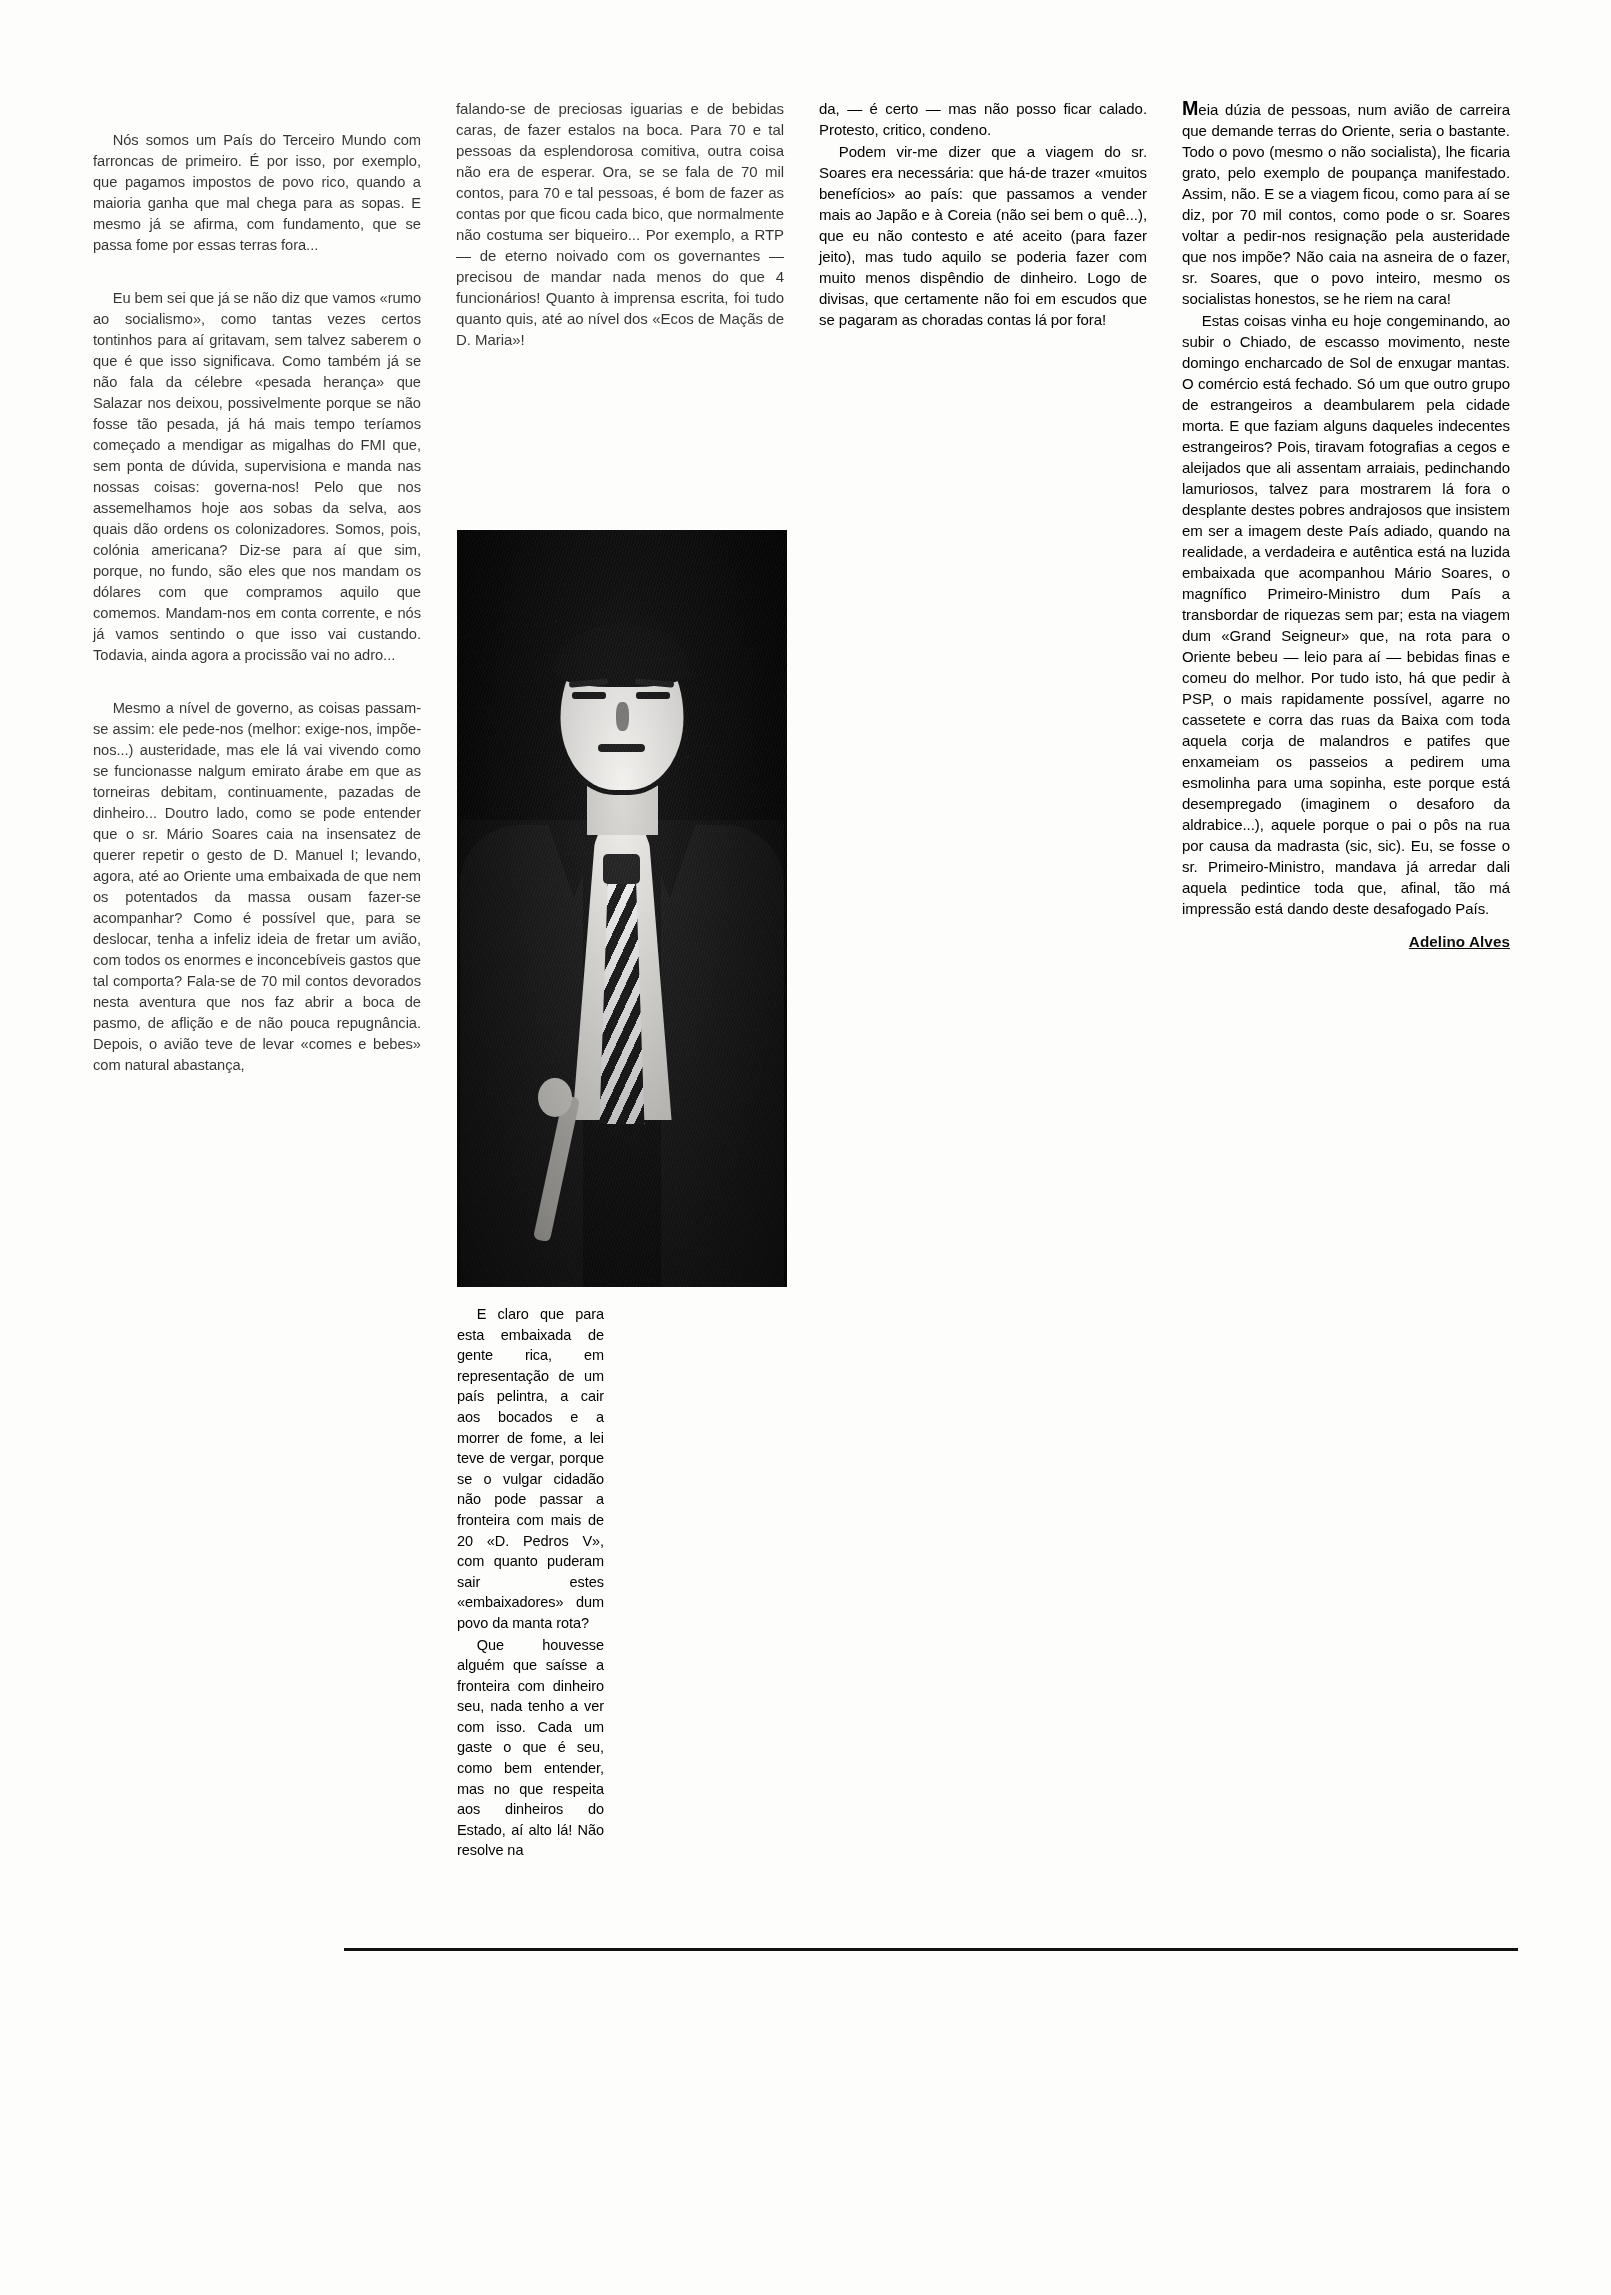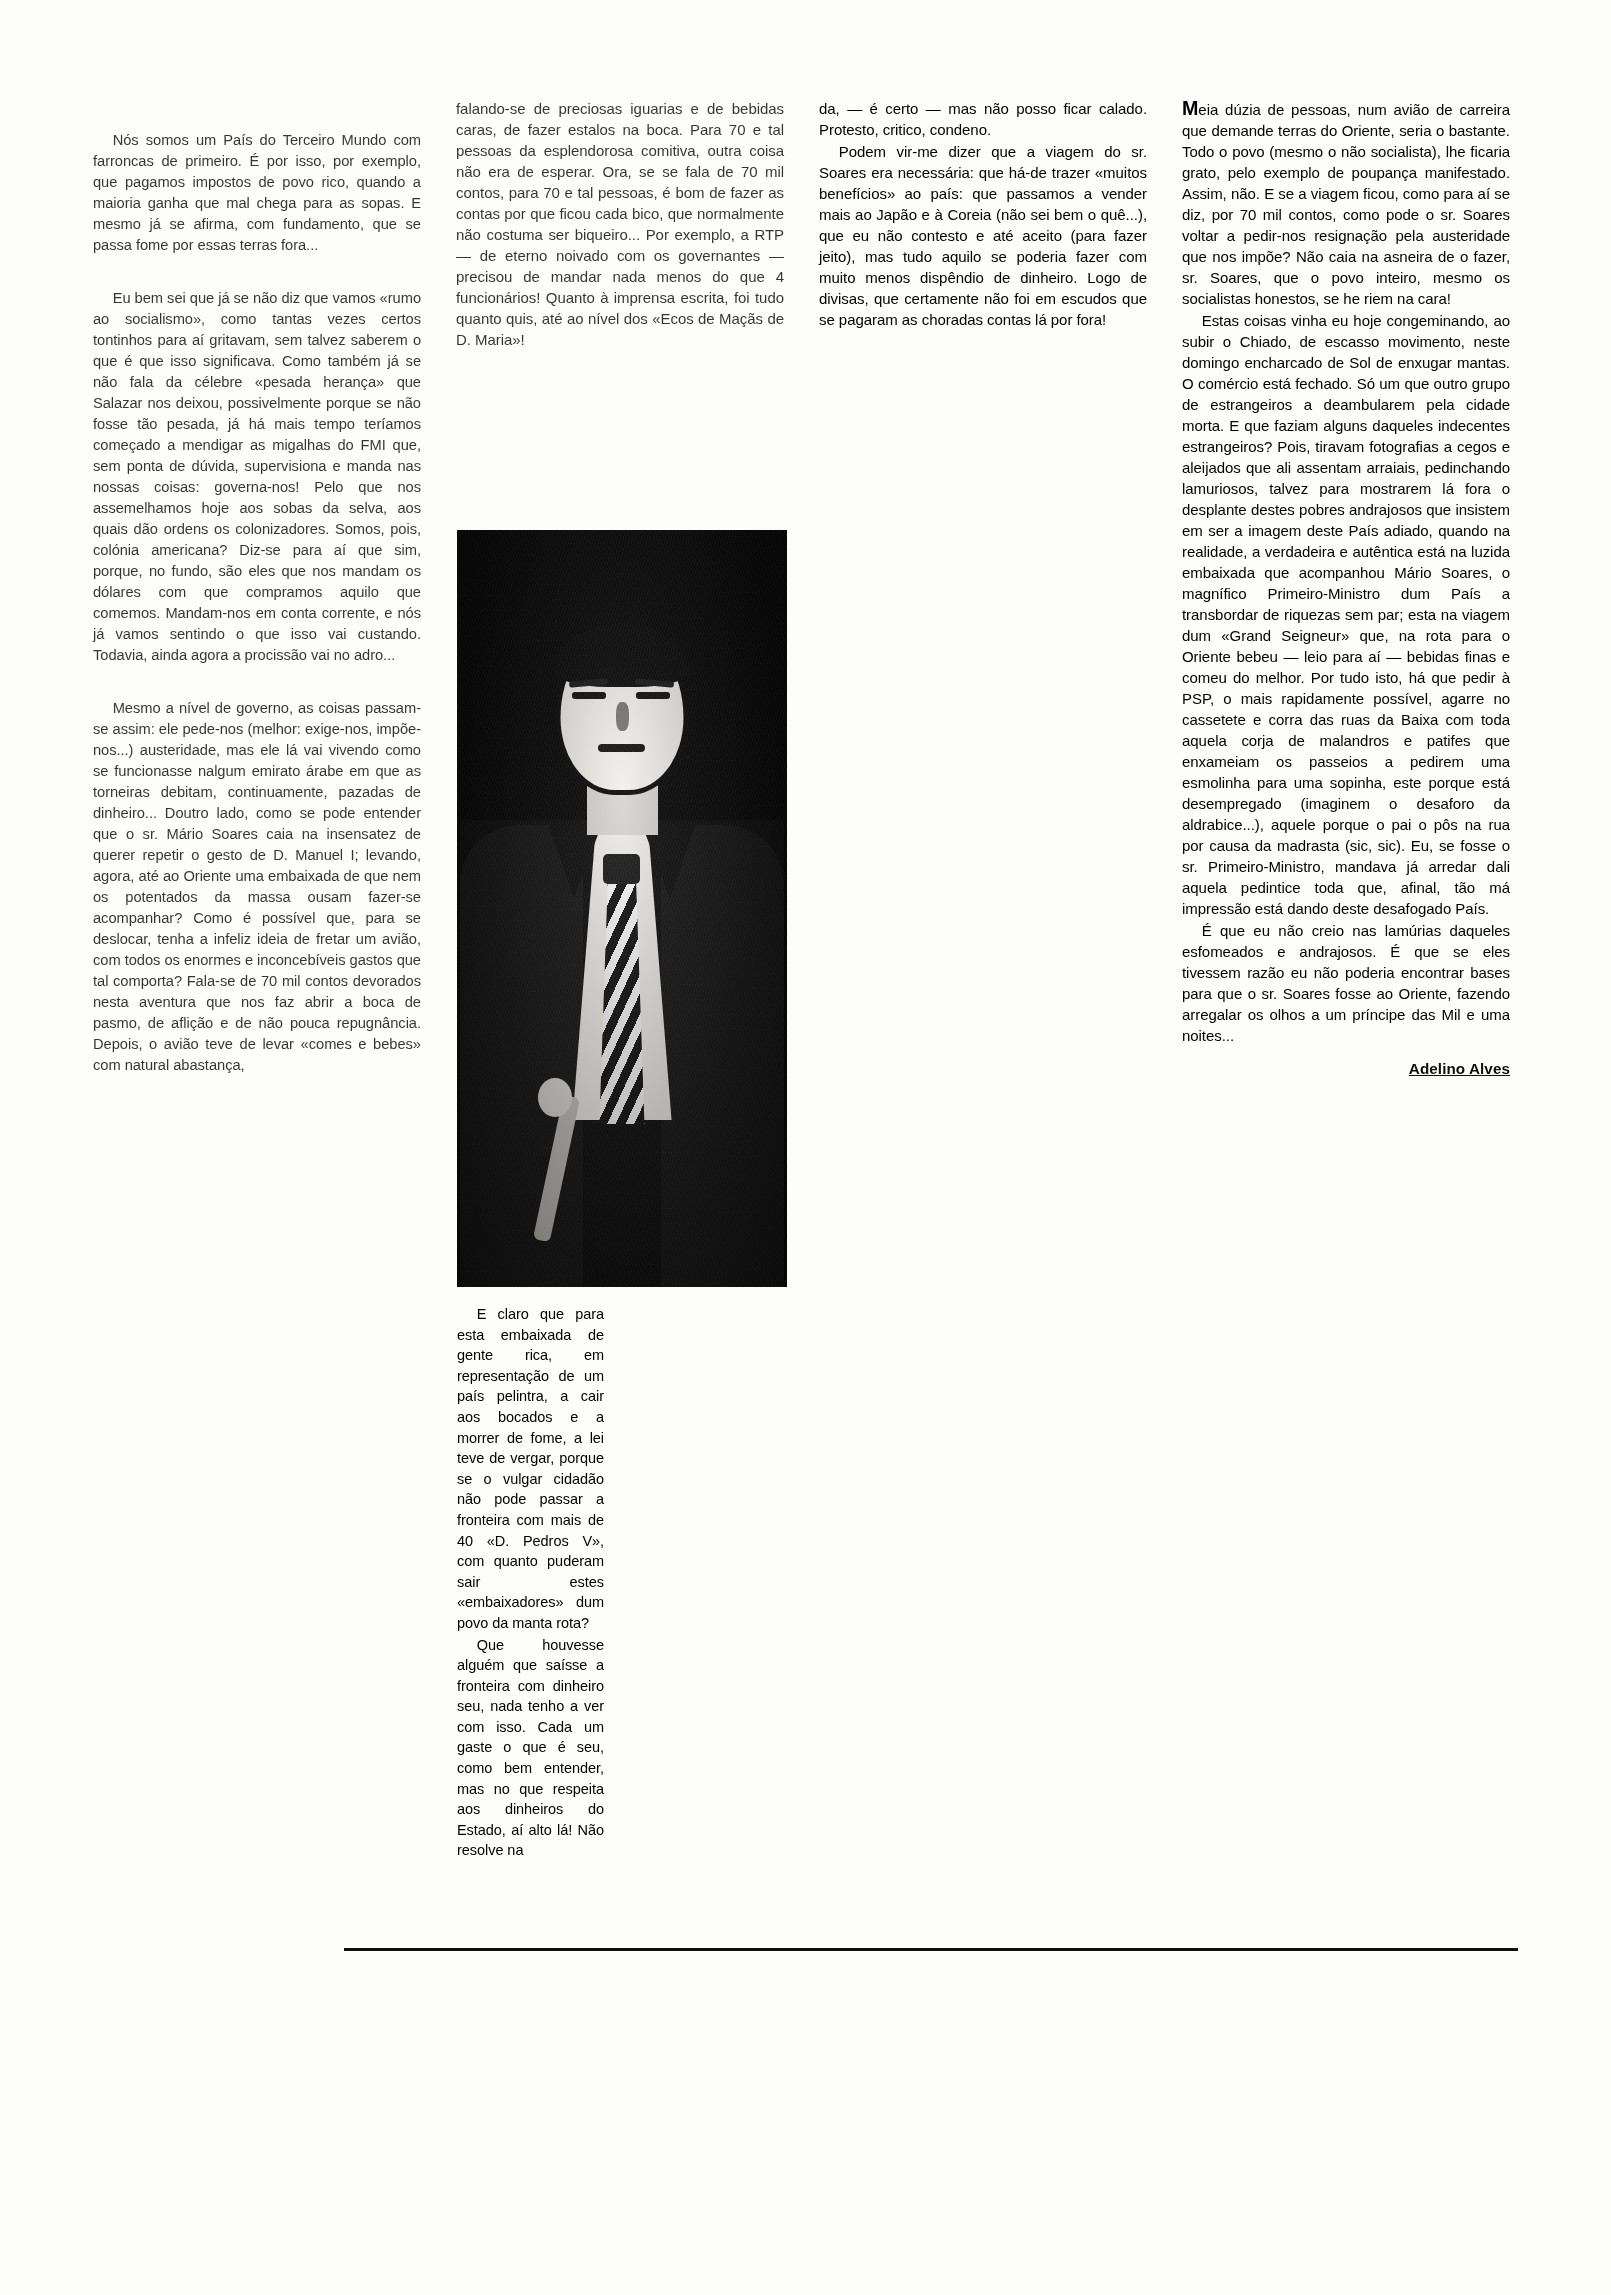--- a/index.html
+++ b/index.html
@@ -302,21 +302,20 @@
       </div>
 
       <div class="col col3">
         <p>da, — é certo — mas não posso ficar calado. Protesto, critico, condeno.</p>
         <p class="indent">Podem vir-me dizer que a viagem do sr. Soares era necessária: que há-de trazer «muitos benefícios» ao país: que passamos a vender mais ao Japão e à Coreia (não sei bem o quê...), que eu não contesto e até aceito (para fazer jeito), mas tudo aquilo se poderia fazer com muito menos dispêndio de dinheiro. Logo de divisas, que certamente não foi em escudos que se pagaram as choradas contas lá por fora!</p>
       </div>
 
       <div class="col col4">
         <p class="dropcap">Meia dúzia de pessoas, num avião de carreira que demande terras do Oriente, seria o bastante. Todo o povo (mesmo o não socialista), lhe ficaria grato, pelo exemplo de poupança manifestado. Assim, não. E se a viagem ficou, como para aí se diz, por 70 mil contos, como pode o sr. Soares voltar a pedir-nos resignação pela austeridade que nos impõe? Não caia na asneira de o fazer, sr. Soares, que o povo inteiro, mesmo os socialistas honestos, se he riem na cara!</p>
         <p class="indent">Estas coisas vinha eu hoje congeminando, ao subir o Chiado, de escasso movimento, neste domingo encharcado de Sol de enxugar mantas. O comércio está fechado. Só um que outro grupo de estrangeiros a deambularem pela cidade morta. E que faziam alguns daqueles indecentes estrangeiros? Pois, tiravam fotografias a cegos e aleijados que ali assentam arraiais, pedinchando lamuriosos, talvez para mostrarem lá fora o desplante destes pobres andrajosos que insistem em ser a imagem deste País adiado, quando na realidade, a verdadeira e autêntica está na luzida embaixada que acompanhou Mário Soares, o magnífico Primeiro-Ministro dum País a transbordar de riquezas sem par; esta na viagem dum «Grand Seigneur» que, na rota para o Oriente bebeu — leio para aí — bebidas finas e comeu do melhor. Por tudo isto, há que pedir à PSP, o mais rapidamente possível, agarre no cassetete e corra das ruas da Baixa com toda aquela corja de malandros e patifes que enxameiam os passeios a pedirem uma esmolinha para uma sopinha, este porque está desempregado (imaginem o desaforo da aldrabice...), aquele porque o pai o pôs na rua por causa da madrasta (sic, sic). Eu, se fosse o sr. Primeiro-Ministro, mandava já arredar dali aquela pedintice toda que, afinal, tão má impressão está dando deste desafogado País.</p>
-        <p class="indent">É que eu não creio nas lamúrias daqueles esfomeados e andrajosos. É que se eles tivessem razão eu não poderia encontrar bases para que o sr. Soares fosse ao Oriente, fazendo arregalar os olhos a um príncipe das Mil e uma noites...</p>
         <div class="signature">Adelino Alves</div>
       </div>
 
     </div>
 
     <div class="photo-wrap">
       <div class="photo">
         <div class="fig-body"></div>
         <div class="fig-shoulder-l"></div>
         <div class="fig-shoulder-r"></div>
@@ -336,21 +335,21 @@
         <div class="fig-mouth"></div>
         <div class="fig-mic"></div>
         <div class="fig-mic-head"></div>
         <div class="grain"></div>
         <div class="photo-vignette"></div>
       </div>
     </div>
 
     <div class="below-photo">
       <div class="col">
-        <p class="indent">E claro que para esta embaixada de gente rica, em representação de um país pelintra, a cair aos bocados e a morrer de fome, a lei teve de vergar, porque se o vulgar cidadão não pode passar a fronteira com mais de 40 «D. Pedros V», com quanto puderam sair estes «embaixadores» dum povo da manta rota?</p>
+        <p class="indent">E claro que para esta embaixada de gente rica, em representação de um país pelintra, a cair aos bocados e a morrer de fome, a lei teve de vergar, porque se o vulgar cidadão não pode passar a fronteira com mais de 20 «D. Pedros V», com quanto puderam sair estes «embaixadores» dum povo da manta rota?</p>
         <p class="indent">Que houvesse alguém que saísse a fronteira com dinheiro seu, nada tenho a ver com isso. Cada um gaste o que é seu, como bem entender, mas no que respeita aos dinheiros do Estado, aí alto lá! Não resolve na</p>
       </div>
       <div class="col">
       </div>
     </div>
 
   </div>
 
   <div class="rule"></div>
 </div>

